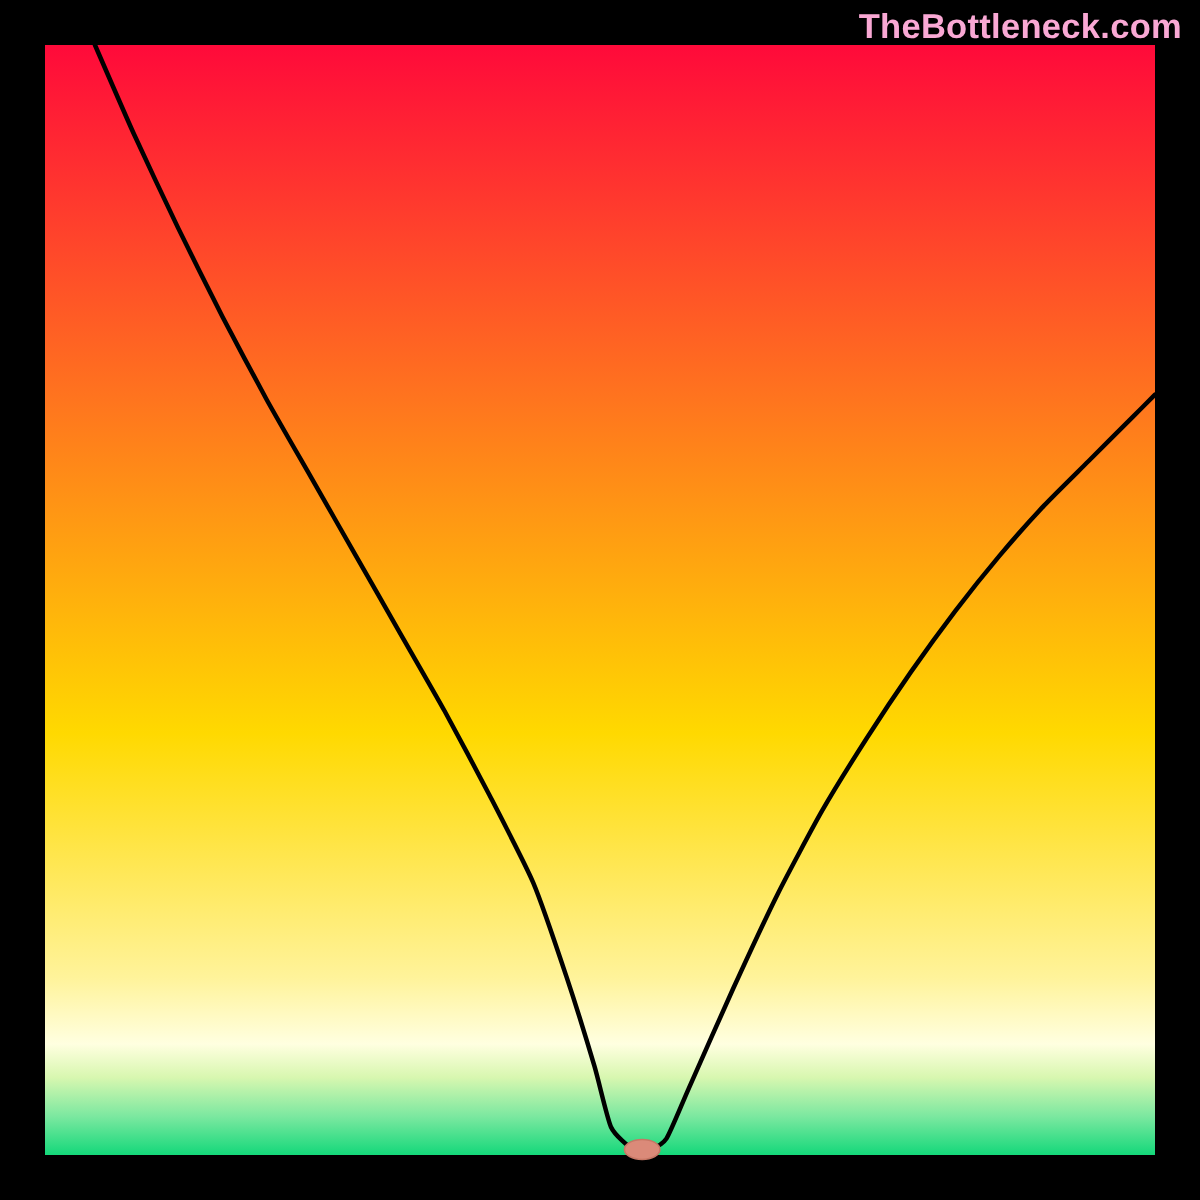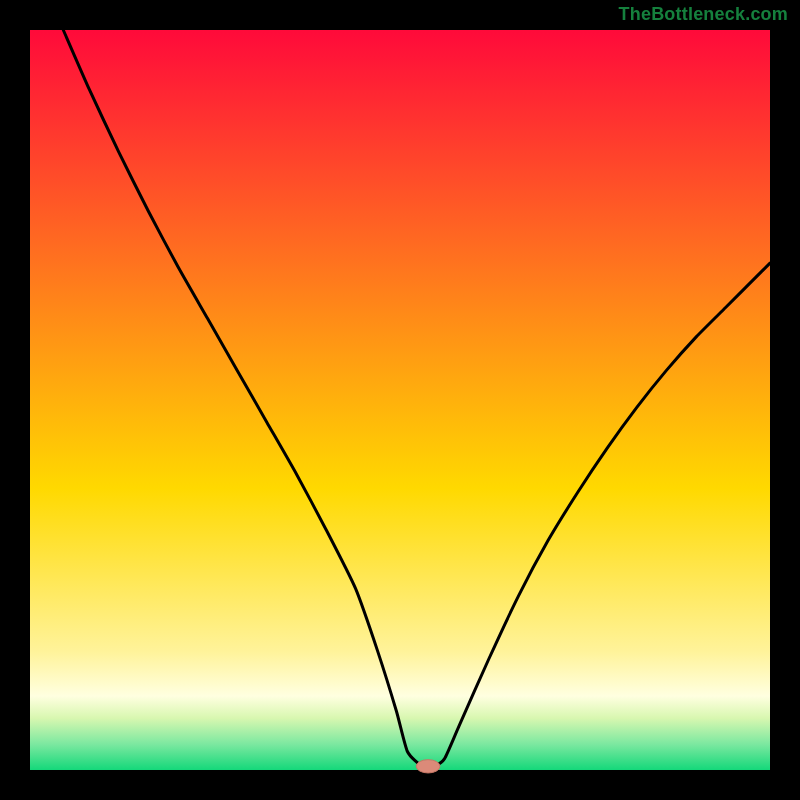--- a/index.html
+++ b/index.html
@@ -14,22 +14,22 @@
   .frame {
     position: relative;
     width: 800px;
     height: 800px;
     background: #000;
   }
   .watermark {
     position: absolute;
     top: 4px;
     right: 12px;
-    color: #15803d;
-    font-size: 18px;
+    color: #f9a8d4;
+    font-size: 23px;
     font-weight: 600;
     letter-spacing: 0.2px;
     z-index: 10;
   }
   svg {
     position: absolute;
     top: 0;
     left: 0;
   }
 </style>

